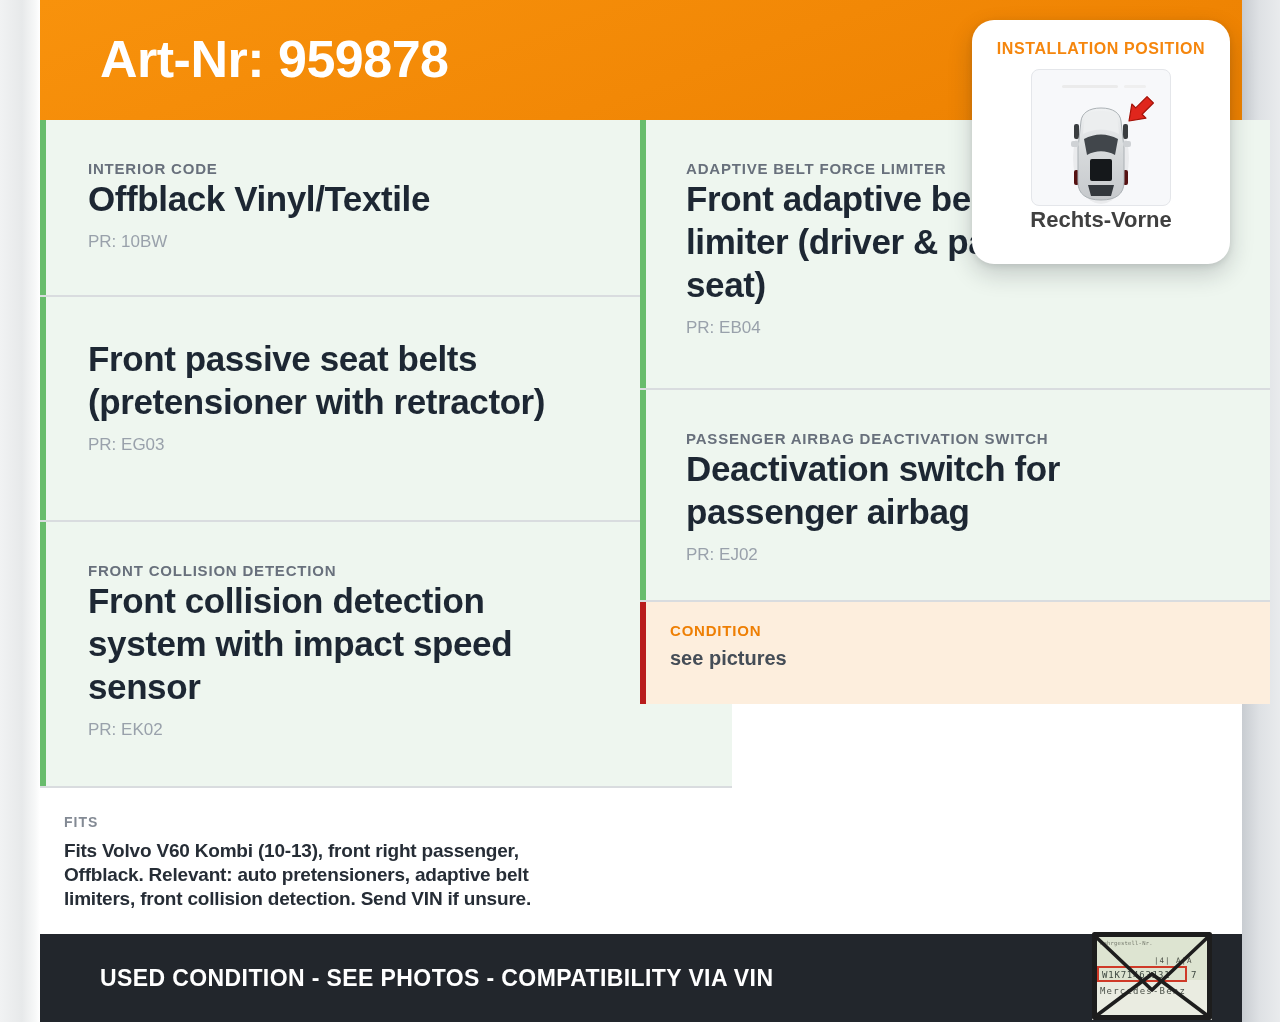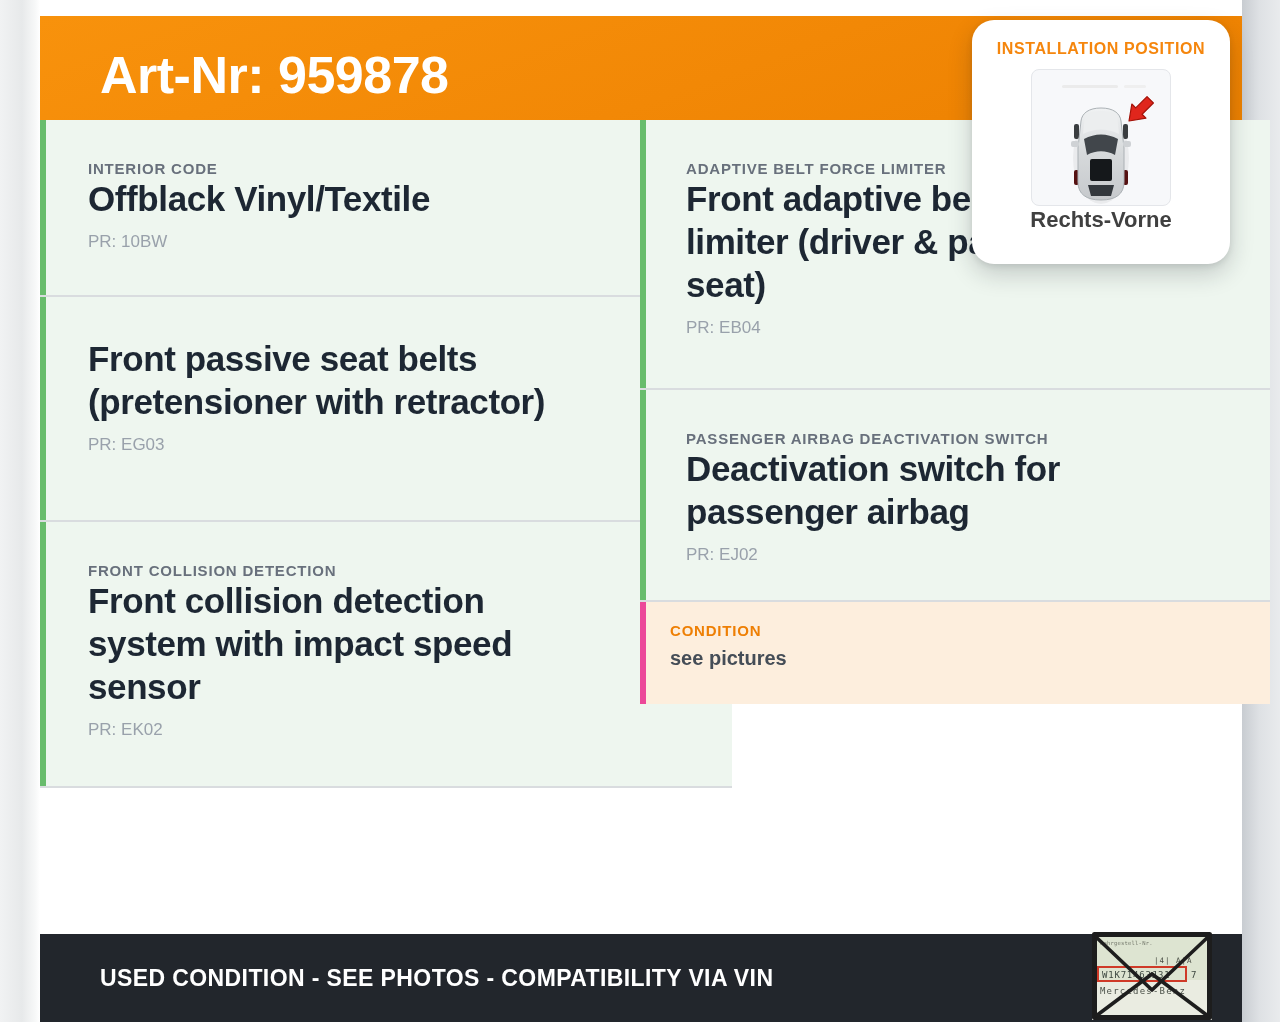--- a/index.html
+++ b/index.html
@@ -10,21 +10,21 @@
   }
   .edge-strip-left{
     position:absolute;left:0;top:0;width:40px;height:1022px;
     background:linear-gradient(to right,#f1f2f3 0%,#e7e9ea 55%,#f7f8f8 88%,#ffffff 100%);
   }
   .edge-strip-right{
     position:absolute;left:1242px;top:0;width:38px;height:1022px;
     background:linear-gradient(to right,#c8ccd1 0%,#dee1e4 45%,#e9ebed 100%);
   }
   .header{
-    position:absolute;left:40px;top:16px;width:1202px;height:120px;
+    position:absolute;left:40px;top:0;width:1202px;height:120px;
     background:linear-gradient(160deg,#f8920c 0%,#f28806 55%,#ec8000 100%);
   }
   .header-title{
     position:absolute;left:60px;top:50%;transform:translateY(-52%);
     color:#ffffff;font-size:52px;font-weight:bold;letter-spacing:-.5px;white-space:nowrap;
   }
   .col{position:absolute;top:120px;}
   .col-left{left:40px;width:692px;}
   .col-right{left:640px;width:630px;}
   .card{
@@ -51,21 +51,21 @@
     box-sizing:border-box;height:146px;background:#ffffff;
     padding:26px 24px 0 24px;
   }
   .fits-lbl{font-size:14px;font-weight:bold;color:#838a94;letter-spacing:1px;}
   .fits-text{
     margin-top:9px;font-size:19px;line-height:24px;font-weight:bold;
     color:#262d36;white-space:pre-line;letter-spacing:-.2px;
   }
   .card-condition{
     box-sizing:border-box;height:102px;background:#fdeedd;
-    border-left:6px solid #ec4899;padding:20px 24px 0 24px;
+    border-left:6px solid #b91c1c;padding:20px 24px 0 24px;
   }
   .cond-lbl{font-size:15px;font-weight:bold;color:#ee7f04;letter-spacing:.8px;}
   .cond-val{margin-top:8px;font-size:20px;font-weight:bold;color:#454d57;}
   .footer{
     position:absolute;left:40px;top:934px;width:1202px;height:88px;
     background:#22262c;
   }
   .footer-text{
     position:absolute;left:60px;top:50%;transform:translateY(-50%);
     color:#ffffff;font-size:23px;font-weight:bold;letter-spacing:.4px;white-space:nowrap;
@@ -112,20 +112,26 @@
   </div>
   <div class="divider"></div>
   <div class="card card-collision">
     <div class="lbl">FRONT COLLISION DETECTION</div>
     <div class="ttl">Front collision detection
 system with impact speed
 sensor</div>
     <div class="pr">PR: EK02</div>
   </div>
   <div class="divider"></div>
+  <div class="card-fits">
+    <div class="fits-lbl">FITS</div>
+    <div class="fits-text">Fits Volvo V60 Kombi (10-13), front right passenger,
+Offblack. Relevant: auto pretensioners, adaptive belt
+limiters, front collision detection. Send VIN if unsure.</div>
+  </div>
 </div>
 
 <div class="col col-right">
   <div class="card card-adaptive">
     <div class="lbl">ADAPTIVE BELT FORCE LIMITER</div>
     <div class="ttl">Front adaptive belt
 limiter (driver &amp; passenger
 seat)</div>
     <div class="pr">PR: EB04</div>
   </div>

